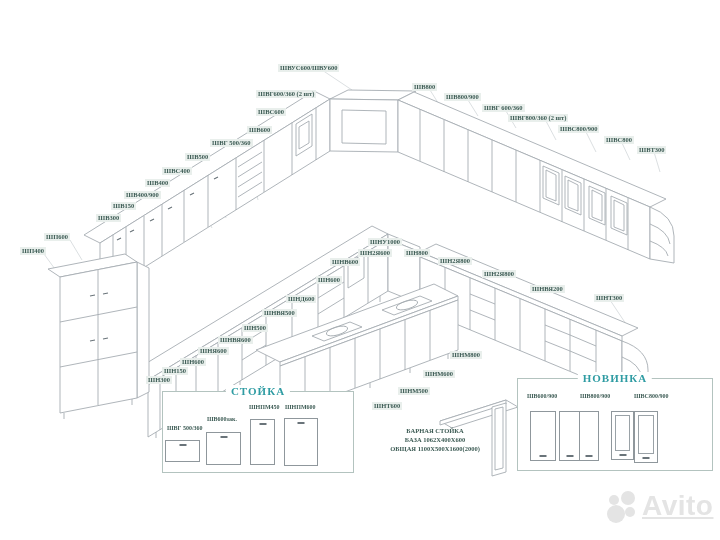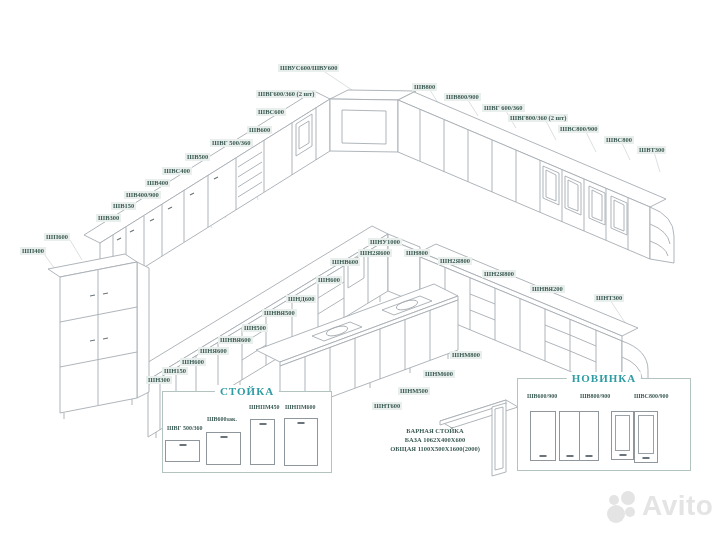--- a/index.html
+++ b/index.html
@@ -10,36 +10,36 @@
   #stage{position:relative;width:720px;height:540px;background:#ffffff;overflow:hidden;
          font-family:"Liberation Serif",serif;}
   #drawing{position:absolute;left:0;top:0;z-index:1;}
   .ln{fill:none;stroke:var(--line);stroke-width:0.9;}
   .fc{fill:#ffffff;stroke:var(--line);stroke-width:0.9;}
   .hd{fill:none;stroke:#6a747a;stroke-width:1.2;}
   .ld{fill:none;stroke:#c3c9cd;stroke-width:0.6;}
   #labels{position:absolute;left:0;top:0;width:720px;height:540px;z-index:3;pointer-events:none;}
   .mlabel{position:absolute;font:bold 6.5px "Liberation Serif",serif;color:var(--label-text);
           background:var(--label-bg);padding:0 2px;line-height:8px;white-space:nowrap;}
-  .panel{position:absolute;border:1px solid #b3c3bf;background:#ffffff;z-index:2;}
+  .panel{position:absolute;border:1px solid #b3c3bf;background:#ffffff;z-index:2;padding-left:22px;}
   .panel-title{position:absolute;top:-7px;left:50%;transform:translateX(-50%);
                background:#ffffff;padding:0 5px;font:bold 11px "Liberation Serif",serif;
                letter-spacing:1px;color:var(--heading);white-space:nowrap;}
   .flabel{position:absolute;font:bold 6px "Liberation Serif",serif;color:var(--label-text);
           white-space:nowrap;z-index:3;}
   .cab{position:absolute;border:1px solid #8f979c;background:#ffffff;z-index:2;}
   .glass{position:absolute;left:3px;top:3px;right:3px;bottom:8px;border:1px solid #9aa2a7;}
   .divider{position:absolute;left:50%;top:0;bottom:0;border-left:1px solid #8f979c;}
   .handle{position:absolute;width:7px;height:2px;background:#6a747a;left:50%;transform:translateX(-50%);}
   .handle.top{top:3px;} .handle.bot{bottom:3px;}
   #bartext{position:absolute;left:355px;top:426px;width:160px;text-align:center;z-index:3;
            font:bold 6.5px "Liberation Serif",serif;color:var(--label-text);line-height:9px;}
   #watermark{position:absolute;left:604px;top:488px;z-index:4;display:flex;align-items:center;}
   #watermark .wtext{font:bold 28px "Liberation Sans",sans-serif;color:var(--watermark);
-                    letter-spacing:0.5px;margin-left:4px;}
+                    letter-spacing:0.5px;margin-left:4px;text-decoration:underline;}
 </style>
 </head>
 <body>
 
 <div id="stage">
 
   <svg id="drawing" width="720" height="540" viewBox="0 0 720 540">
 
     <g>
       <path class="ld" d="M119,221L150,259 M134,209L166,252 M158,198L180,244 M168,186L196,236 M186,174L212,228 M208,160L226,218 M246,146L258,200 M268,132L276,176 M282,114L300,150 M300,96L318,128 M322,70L352,90 M430,90L440,106 M468,100L478,116 M506,111L516,128 M546,121L556,140 M586,132L596,152 M622,143L630,160 M654,152L660,172 M70,240L82,260 M44,254L60,276 M610,300L630,330"></path>

